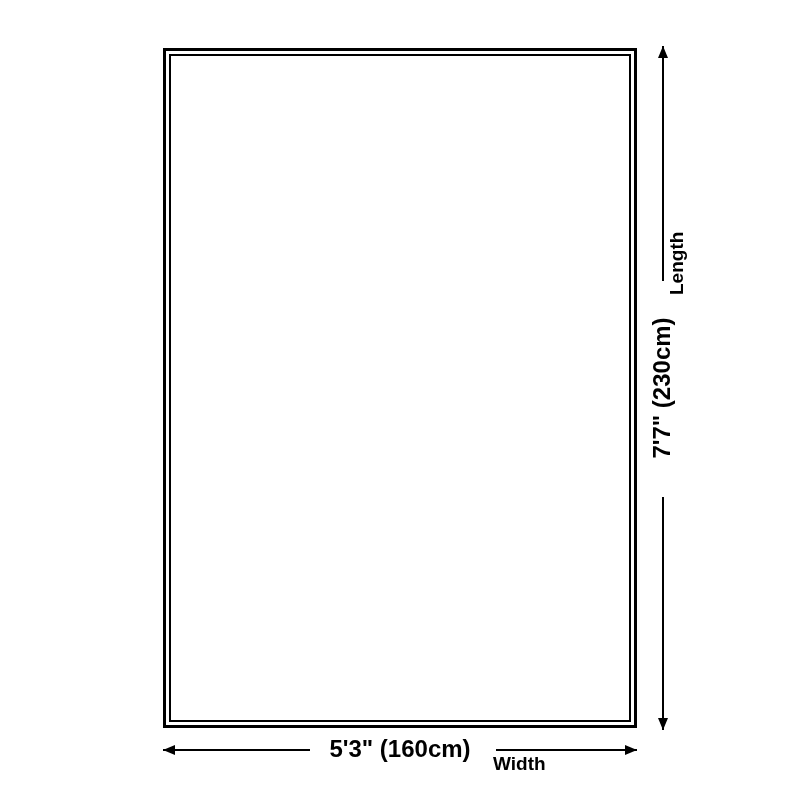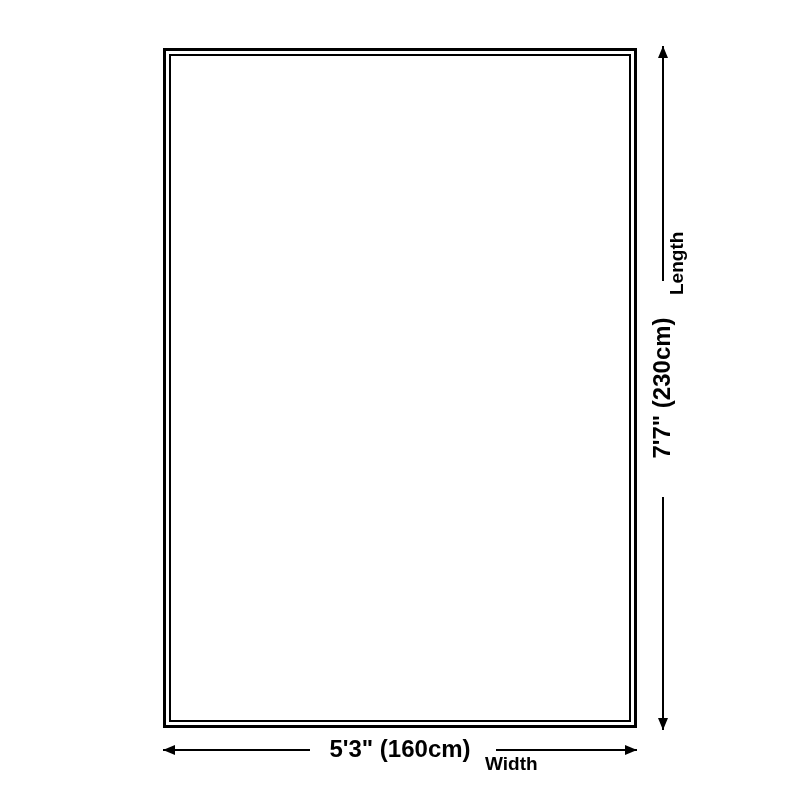--- a/index.html
+++ b/index.html
@@ -95,21 +95,21 @@
   }
   .small {
     position: absolute;
     top: 24px;
     font-size: 19px;
     font-weight: bold;
     line-height: 1;
     white-space: nowrap;
     color: #000000;
   }
-  .h-dim .small { left: 322px; }
+  .h-dim .small { left: 330px; }
   .v-dim .small { left: 435px; }
 </style>
 </head>
 <body>
 
 <div class="stage">
 
   <div class="rug">
     <div class="rug-inner"></div>
   </div>

